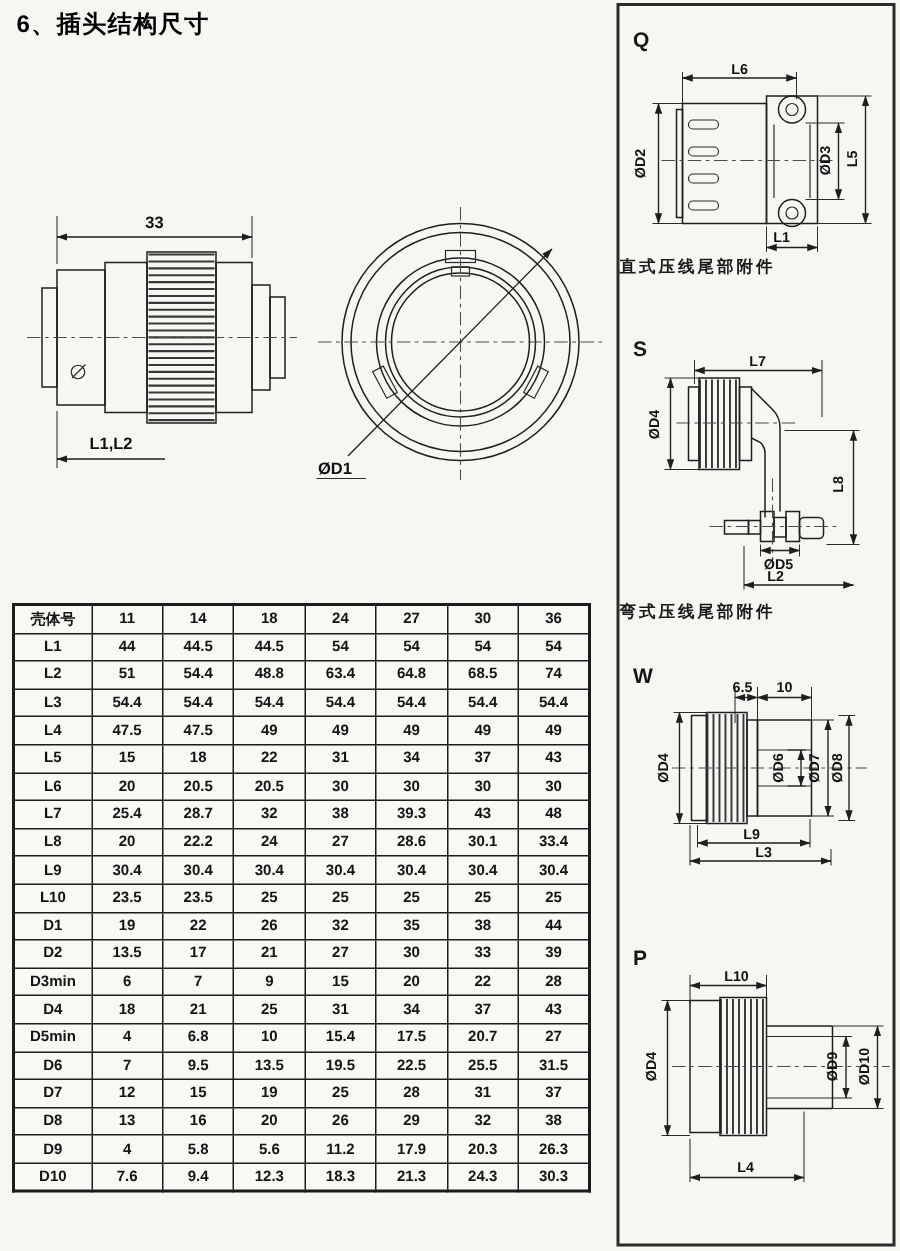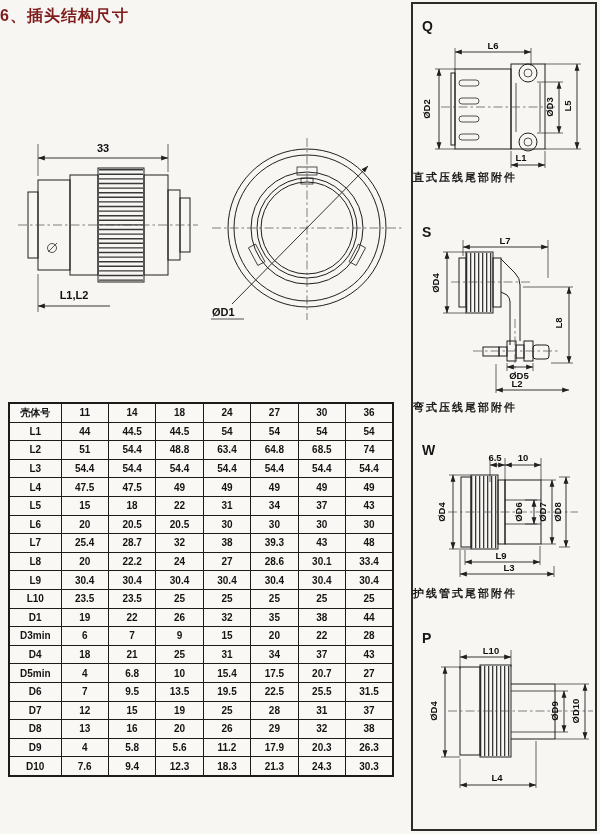--- a/index.html
+++ b/index.html
@@ -2,22 +2,22 @@
 <html><head>
 <meta charset="utf-8">
 <style>
   html,body{margin:0;padding:0;}
   body{
     width:600px;height:834px;position:relative;overflow:hidden;
     background:#f7f6f3;color:#111;
     font-family:"Liberation Sans",sans-serif;
   }
   .page-title{
-    position:absolute;left:0;top:6px;
-    font-size:16px;font-weight:bold;letter-spacing:1px;color:#7f1d1d;
+    position:absolute;left:11px;top:6px;
+    font-size:16px;font-weight:bold;letter-spacing:1px;color:#000000;
   }
   
   svg{position:absolute;overflow:visible;}
   .ln{stroke:#1f1f1f;stroke-width:1;fill:none;}
   .thin{stroke:#2a2a2a;stroke-width:.8;fill:none;}
   .dl{stroke:#1f1f1f;stroke-width:.9;fill:none;}
   .ext{stroke:#2a2a2a;stroke-width:.7;fill:none;}
   .cl{stroke:#4a4a4a;stroke-width:.7;fill:none;stroke-dasharray:9 3 2.5 3;}
   .hatch{stroke:#383838;fill:none;}
   .dim{font-size:9.5px;font-weight:bold;fill:#111;font-family:"Liberation Sans",sans-serif;}
@@ -239,20 +239,30 @@
         <th>D1</th>
         <td>19</td>
         <td>22</td>
         <td>26</td>
         <td>32</td>
         <td>35</td>
         <td>38</td>
         <td>44</td>
       </tr>
       <tr>
+        <th>D2</th>
+        <td>13.5</td>
+        <td>17</td>
+        <td>21</td>
+        <td>27</td>
+        <td>30</td>
+        <td>33</td>
+        <td>39</td>
+      </tr>
+      <tr>
         <th>D3min</th>
         <td>6</td>
         <td>7</td>
         <td>9</td>
         <td>15</td>
         <td>20</td>
         <td>22</td>
         <td>28</td>
       </tr>
       <tr>
@@ -463,21 +473,20 @@
 
     <line class="ext" x1="52" y1="100" x2="52" y2="115"></line>
     <line class="ext" x1="127" y1="96" x2="127" y2="115"></line>
     <line class="dl" x1="52" y1="112" x2="127" y2="112" marker-start="url(#arr)" marker-end="url(#arr)"></line>
     <text class="dim" x="88" y="109" text-anchor="middle">L9</text>
     <line class="ext" x1="47" y1="100" x2="47" y2="127"></line>
     <line class="ext" x1="141" y1="116" x2="141" y2="127"></line>
     <line class="dl" x1="47" y1="124" x2="141" y2="124" marker-start="url(#arr)" marker-end="url(#arr)"></line>
     <text class="dim" x="96" y="121" text-anchor="middle">L3</text>
   </svg>
-  <div class="caption" style="top:582px">护线管式尾部附件</div>
 
   <span class="sec-letter" style="top:626px">P</span>
   <svg style="left:0;top:641px" width="184" height="152" viewBox="0 0 184 152">
 
     <line class="ext" x1="47" y1="5" x2="47" y2="24"></line>
     <line class="ext" x1="98" y1="5" x2="98" y2="22"></line>
     <line class="dl" x1="47" y1="12" x2="98" y2="12" marker-start="url(#arr)" marker-end="url(#arr)"></line>
     <text class="dim" x="78" y="9" text-anchor="middle">L10</text>
 
     <rect class="ln" x="47" y="22" width="20" height="88"></rect>

